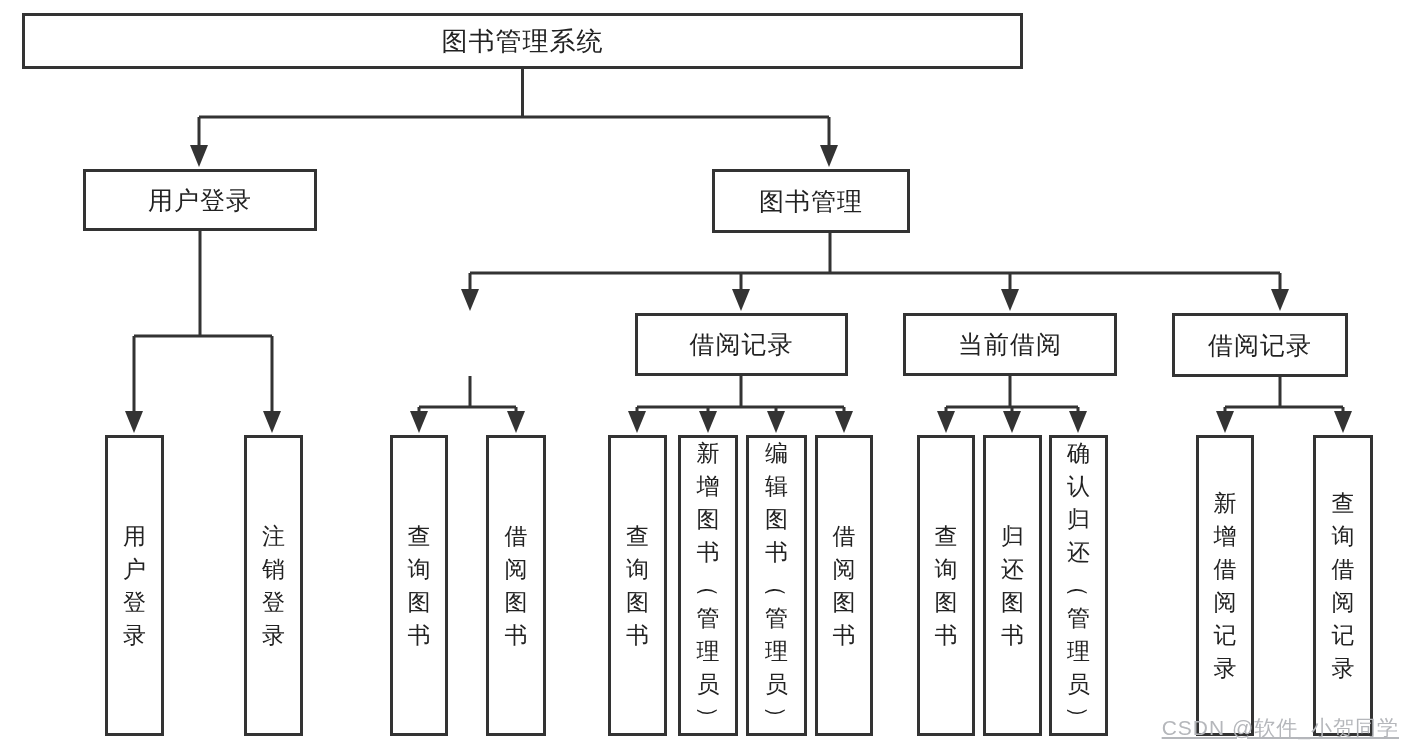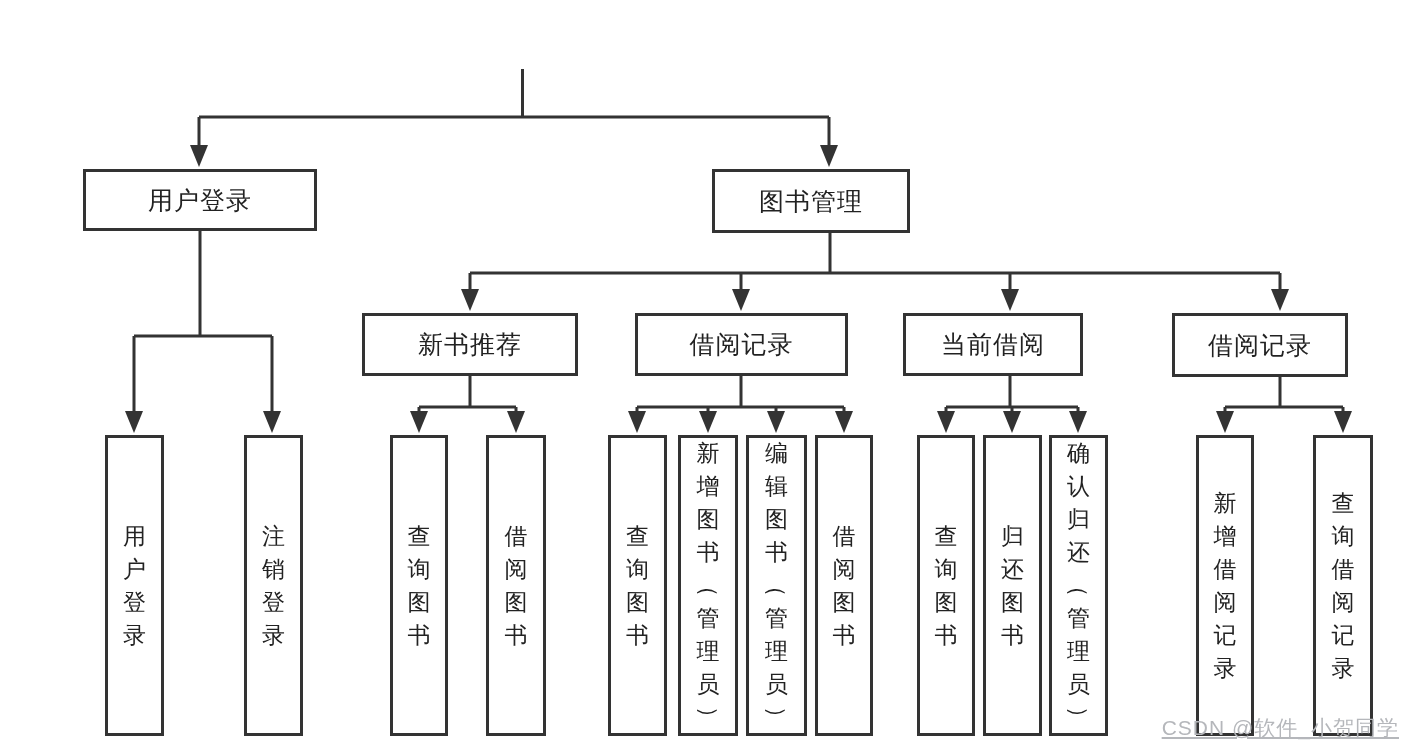--- a/index.html
+++ b/index.html
@@ -46,35 +46,35 @@
       <polygon points="776,433 767,411 785,411"></polygon>
       <polygon points="844,433 835,411 853,411"></polygon>
       <polygon points="946,433 937,411 955,411"></polygon>
       <polygon points="1012,433 1003,411 1021,411"></polygon>
       <polygon points="1078,433 1069,411 1087,411"></polygon>
       <polygon points="1225,433 1216,411 1234,411"></polygon>
       <polygon points="1343,433 1334,411 1352,411"></polygon>
     </g>
   </svg>
 
+  <div class="node nh title" style="left:22px;top:13px;width:1001px;height:56px">
+    <span>图书管理系统</span>
+  </div>
 
   <div class="node nh" style="left:83px;top:169px;width:234px;height:62px">
     <span>用户登录</span>
   </div>
   <div class="node nh" style="left:712px;top:169px;width:198px;height:64px">
     <span>图书管理</span>
   </div>
 
-  <div class="node nh" style="left:362px;top:313px;width:216px;height:63px">
-    <span>新书推荐</span>
-  </div>
   <div class="node nh" style="left:635px;top:313px;width:213px;height:63px">
     <span>借阅记录</span>
   </div>
-  <div class="node nh" style="left:903px;top:313px;width:180px;height:63px">
+  <div class="node nh" style="left:903px;top:313px;width:214px;height:63px">
     <span>当前借阅</span>
   </div>
   <div class="node nh" style="left:1172px;top:313px;width:176px;height:64px">
     <span>借阅记录</span>
   </div>
 
   <div class="node nv" style="left:105px;width:59px">
     <span class="vlabel">
         <span>用</span>
         <span>户</span>

